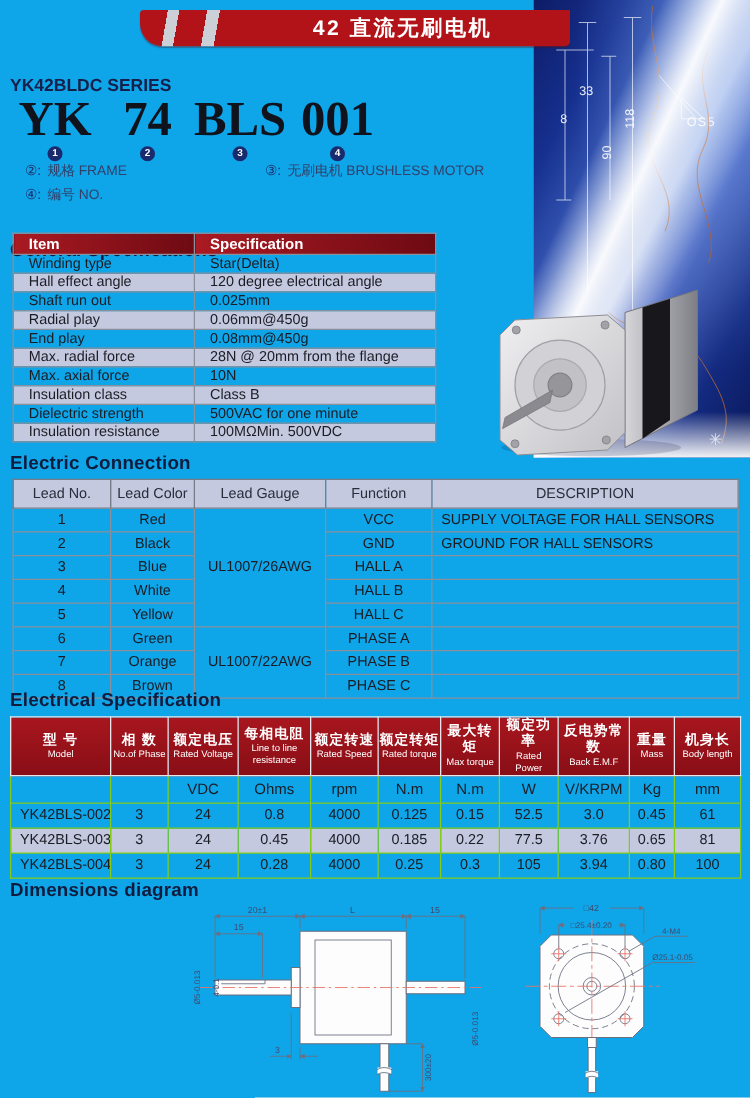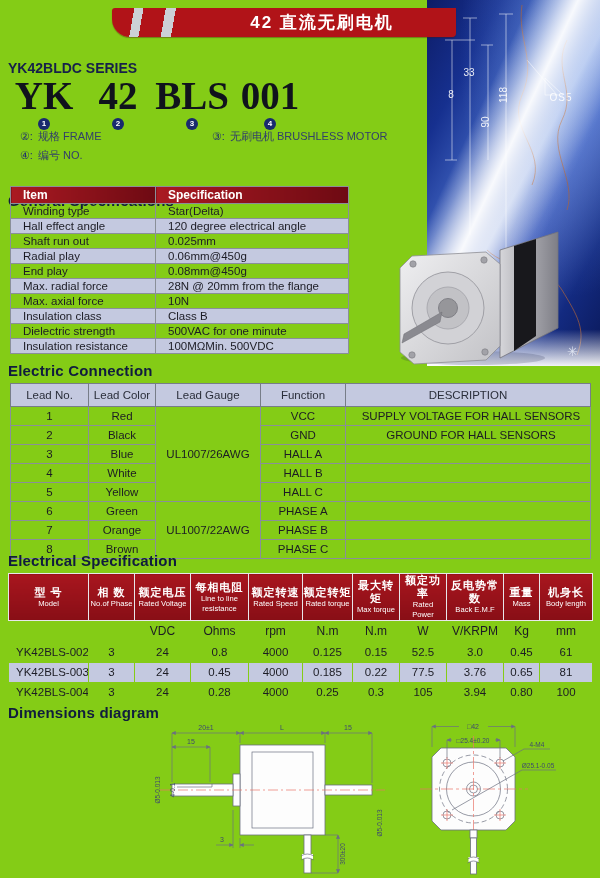--- a/index.html
+++ b/index.html
@@ -1,16 +1,16 @@
 <!DOCTYPE html>
 <html><head>
 <meta charset="utf-8">
 <style>
   html,body{margin:0;padding:0;background:#e8e8e8;}
-  .page{position:relative;width:600px;height:878px;background:#84cc16;overflow:hidden;
+  .page{position:relative;width:600px;height:878px;background:#0ea5e9;overflow:hidden;
         font-family:"Liberation Sans",sans-serif;color:#1c1c24;}
 
   
   .banner{position:absolute;left:112px;top:8px;width:344px;height:29px;z-index:5;
     background:linear-gradient(100deg,#b11318 0 22px,#ccd0d6 22px 31px,#b11318 31px 53px,
                #ccd0d6 53px 63px,#b11318 63px 100%);
     border-radius:3px 0 4px 18px;
     display:flex;align-items:center;justify-content:center;padding-left:76px;box-sizing:border-box;
     box-shadow:0 1px 1px rgba(80,20,20,.4);}
   .banner-title{color:#fff;font-size:17px;font-weight:bold;letter-spacing:2px;white-space:nowrap;}
@@ -49,21 +49,21 @@
   .gs-table{position:absolute;left:10px;top:186px;width:338px;table-layout:fixed;font-size:11.5px;}
   .gs-table th,.gs-table td{border:1px solid #8a8f99;height:14px;line-height:14px;
         padding:0 0 0 12px;text-align:left;overflow:hidden;white-space:nowrap;}
   .gs-table th{background:linear-gradient(90deg,#aa1a22,#6e0a13);color:#fff;font-size:12px;font-weight:bold;height:16px;}
   .gs-table tr.shade td{background:#c4c9e0;}
 
   
   .ec-table{position:absolute;left:10px;top:383px;width:580px;table-layout:fixed;font-size:11.5px;text-align:center;}
   .ec-table th{background:#c4c9e0;border:1px solid #777d88;height:20px;font-weight:normal;color:#2a2e3a;font-size:11.5px;}
   .ec-table td{border:1px solid #8a8f99;height:16px;line-height:16px;overflow:hidden;white-space:nowrap;}
-  .ec-table td.desc{text-align:center;padding-left:7px;}
+  .ec-table td.desc{text-align:left;padding-left:7px;}
 
   
   .es-table{position:absolute;left:8px;top:573px;width:584px;table-layout:fixed;text-align:center;}
   .es-table th{background:linear-gradient(180deg,#a8161e,#880e16);color:#fff;border:1px solid #e8e6ea;
                height:37px;padding:0;vertical-align:middle;}
   .es-table th .zh{font-size:11px;font-weight:bold;letter-spacing:1px;line-height:13px;}
   .es-table th .en{font-size:8px;font-weight:normal;line-height:10px;transform:scale(.95);}
   .es-table td{border:1px solid #84cc16;height:17px;line-height:17px;font-size:11.5px;overflow:hidden;white-space:nowrap;}
   .es-table tr.units td{height:19px;line-height:19px;font-size:12px;}
   .es-table tr.shade td{background:#c4c9e0;}
@@ -138,21 +138,21 @@
   </div>
 
   <div class="series-title">YK42BLDC SERIES</div>
 
   <div class="model-code">
     <div class="mc-part mc-p0">
       <span class="mc-text">YK</span>
       <span class="mc-num">1</span>
     </div>
     <div class="mc-part mc-p1">
-      <span class="mc-text">42</span>
+      <span class="mc-text">74</span>
       <span class="mc-num">2</span>
     </div>
     <div class="mc-part mc-p2">
       <span class="mc-text">BLS</span>
       <span class="mc-num">3</span>
     </div>
     <div class="mc-part mc-p3">
       <span class="mc-text">001</span>
       <span class="mc-num">4</span>
     </div>

